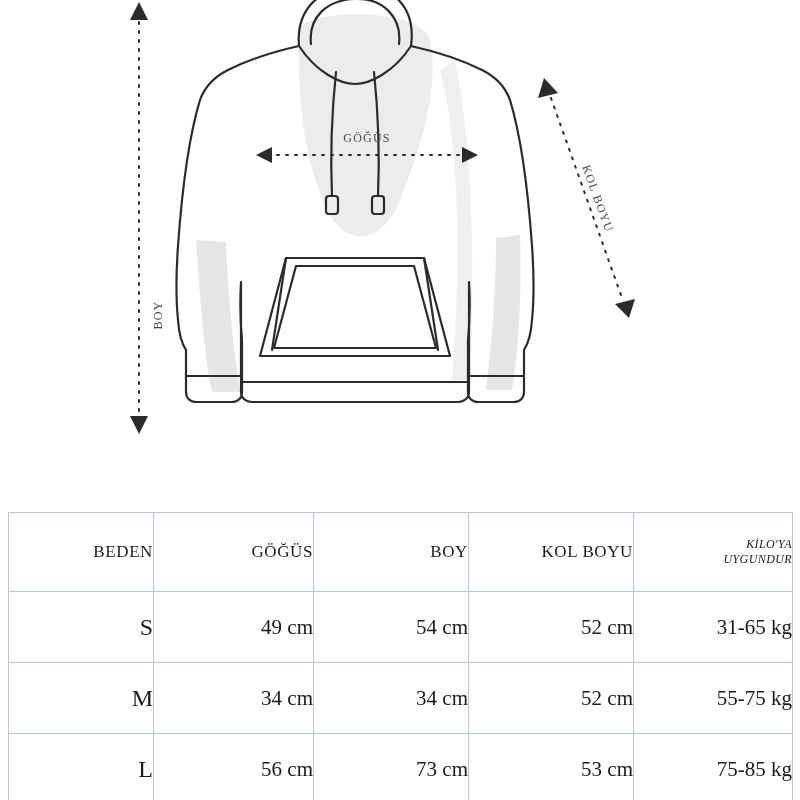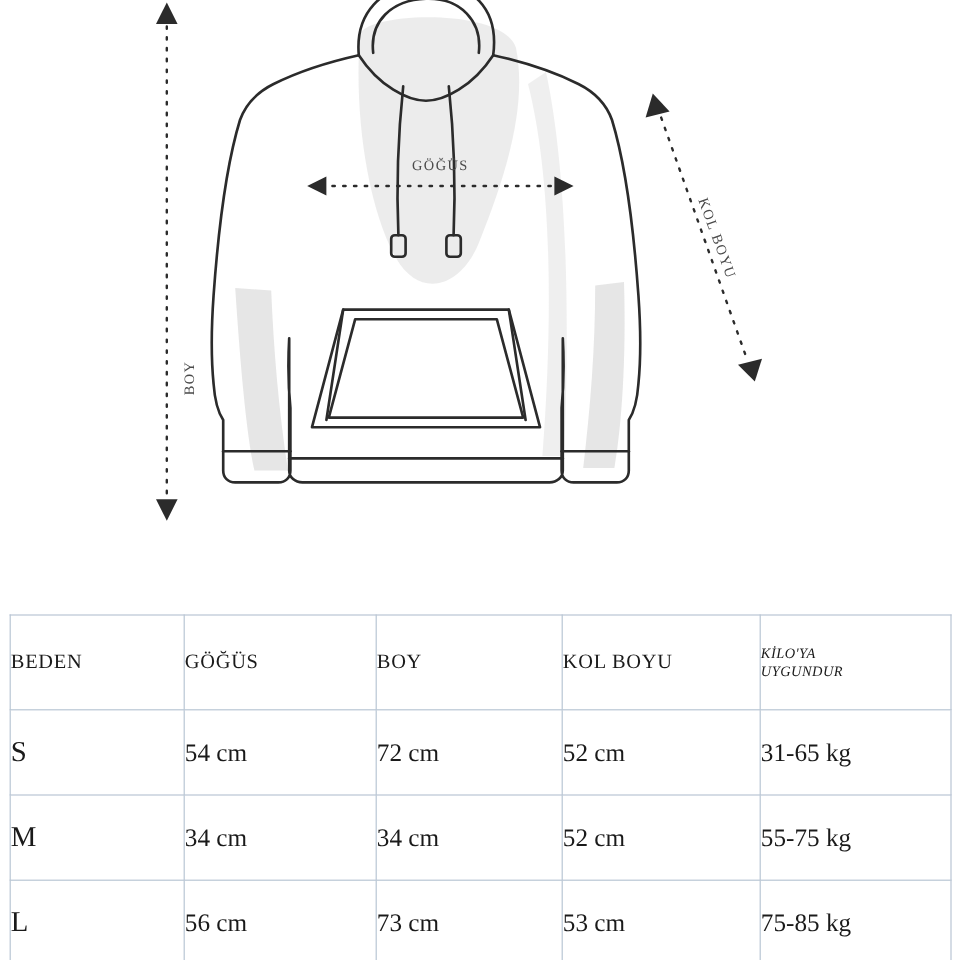--- a/index.html
+++ b/index.html
@@ -43,21 +43,21 @@
   #size-table {
     position: absolute;
     left: 8px;
     top: 512px;
     width: 784px;
     border-collapse: collapse;
     table-layout: fixed;
   }
   #size-table td, #size-table th {
     border: 1px solid #b9c6d4;
-    text-align: left;
+    text-align: right;
     vertical-align: middle;
     padding: 0;
     font-weight: normal;
   }
   #size-table thead th {
     height: 78px;
     font-size: 17px;
     letter-spacing: 0.6px;
     color: #1a1a1a;
   }
@@ -189,22 +189,22 @@
         <th>KOL BOYU</th>
         <th class="small">
           <div>KİLO'YA</div>
           <div>UYGUNDUR</div>
         </th>
       </tr>
     </thead>
     <tbody>
       <tr>
         <td class="size-name">S</td>
+        <td>49 cm</td>
         <td>54 cm</td>
-        <td>72 cm</td>
         <td>52  cm</td>
         <td>31-65 kg</td>
       </tr>
       <tr>
         <td class="size-name">M</td>
         <td>34 cm</td>
         <td>34 cm</td>
         <td>52 cm</td>
         <td>55-75 kg</td>
       </tr>

